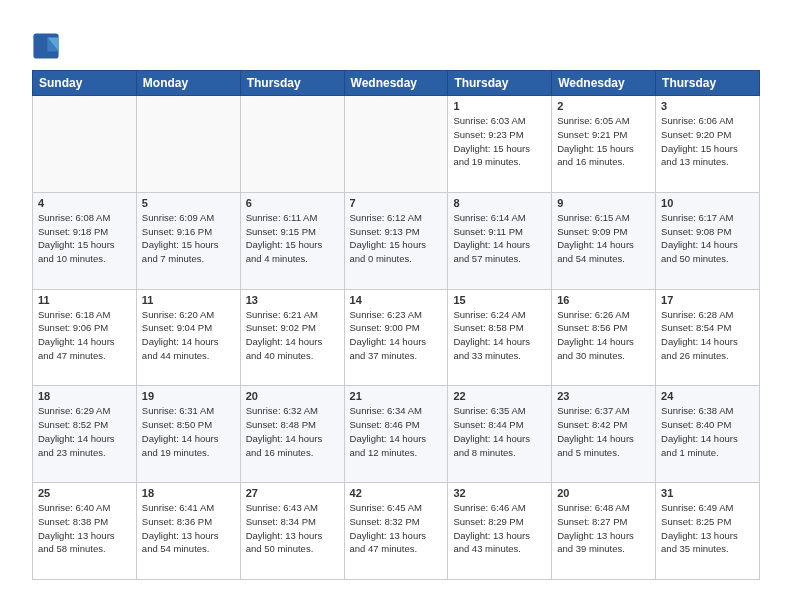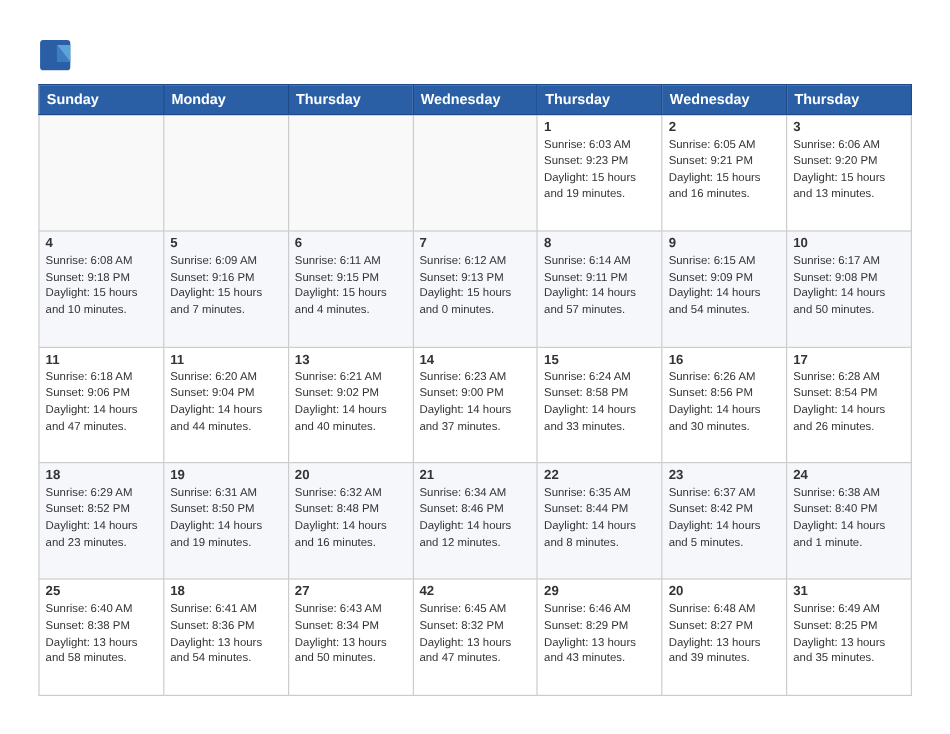--- a/index.html
+++ b/index.html
@@ -249,21 +249,21 @@
           </td>
           <td>
             <span class="day-num">27</span>
             <div class="day-info">Sunrise: 6:43 AM<br>Sunset: 8:34 PM<br>Daylight: 13 hours<br>and 50 minutes.</div>
           </td>
           <td>
             <span class="day-num">42</span>
             <div class="day-info">Sunrise: 6:45 AM<br>Sunset: 8:32 PM<br>Daylight: 13 hours<br>and 47 minutes.</div>
           </td>
           <td>
-            <span class="day-num">29</span>
+            <span class="day-num">32</span>
             <div class="day-info">Sunrise: 6:46 AM<br>Sunset: 8:29 PM<br>Daylight: 13 hours<br>and 43 minutes.</div>
           </td>
           <td>
             <span class="day-num">20</span>
             <div class="day-info">Sunrise: 6:48 AM<br>Sunset: 8:27 PM<br>Daylight: 13 hours<br>and 39 minutes.</div>
           </td>
           <td>
             <span class="day-num">31</span>
             <div class="day-info">Sunrise: 6:49 AM<br>Sunset: 8:25 PM<br>Daylight: 13 hours<br>and 35 minutes.</div>
           </td>

